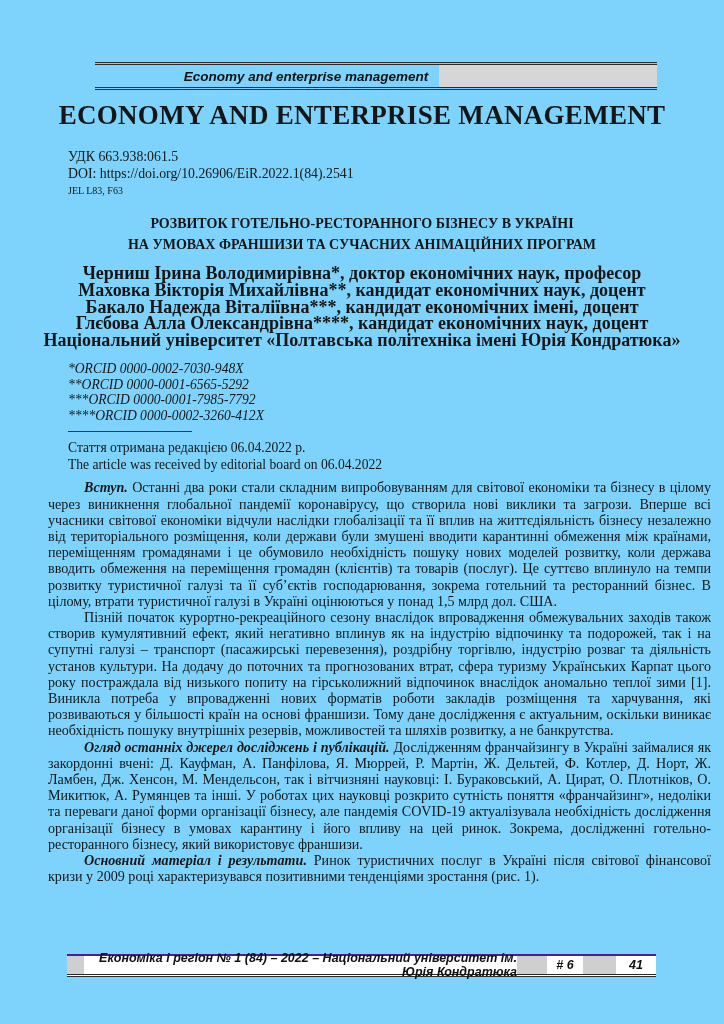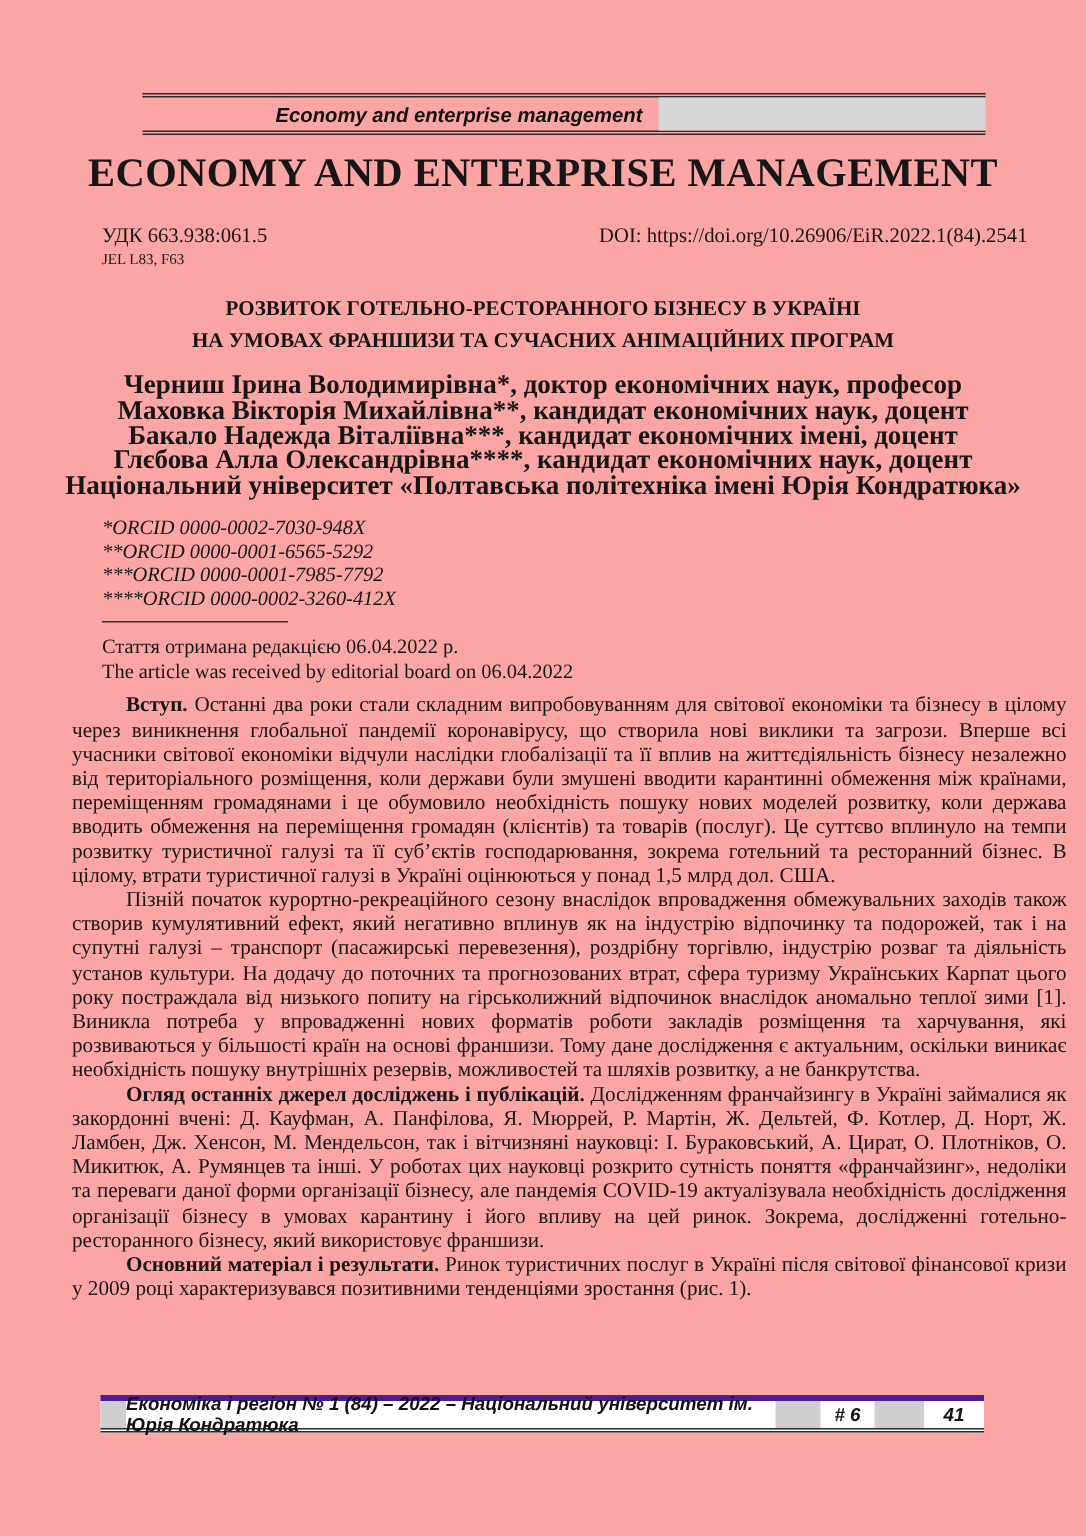--- a/index.html
+++ b/index.html
@@ -1,18 +1,18 @@
 <!DOCTYPE html>
 <html><head>
 <meta charset="utf-8">
 <style>
   html, body { margin:0; padding:0; background:#ffffff; }
   .page {
     position:relative; width:724px; height:1024px; margin:0 auto;
-    background:#fca5a5; color:#161616; overflow:hidden;
+    background:#7dd3fc; color:#161616; overflow:hidden;
     font-family:"Liberation Serif", serif;
   }
   
   .header-band {
     margin:62px 67px 0 95px; height:22px;
     border-top:3px double #2a2a2a; border-bottom:3px double #2a2a2a;
     display:flex; align-items:stretch;
   }
   .header-run {
     flex:1; display:flex; align-items:center; justify-content:center;
@@ -22,21 +22,21 @@
   }
   .header-gray { width:218px; background:#d6d6d6; }
   
   .section-title {
     margin-top:9px; text-align:center;
     font-size:27px; font-weight:bold; letter-spacing:0.3px; line-height:32px;
   }
   
   .meta-row {
     display:flex; justify-content:space-between;
-    margin:17px 39px 0 68px; font-size:13.8px; line-height:17px;
+    margin:17px 39px 0 68px; font-size:13.8px; line-height:17px;flex-direction:column;
   }
   .doi-link { color:#161616; text-decoration:none; }
   .jel-line { margin:0 39px 0 68px; font-size:10px; line-height:17px; }
   
   .article-title {
     margin-top:14px; text-align:center;
     font-weight:bold; font-size:14px; line-height:21px;
   }
   
   .authors {
@@ -52,29 +52,29 @@
   .copy-rule { margin:8px 0 4px 68px; width:124px; height:0; border-top:1px solid #333; }
   .copyrights { margin-left:68px; font-style:italic; font-size:12.9px; line-height:16px; }
   
   .received { margin:7px 0 0 68px; font-size:13.6px; line-height:17px; }
   
   .body-text {
     margin:6px 13px 0 48px; text-align:justify;
     font-size:14.1px; line-height:16.2px;
   }
   .body-text p { margin:0; text-indent:36px; }
-  .p-lead { font-weight:bold; }
+  .p-lead { font-weight:bold;font-style:italic; }
   
   .footer-band {
-    position:absolute; left:67px; top:930px; width:589px; height:18px;
+    position:absolute; left:67px; top:954px; width:589px; height:18px;
     background:#ffffff;
-    border-top:4px solid #4c1d95; border-bottom:3px double #2a2a2a;
+    border-top:2px solid #4c1d95; border-bottom:3px double #2a2a2a;
     display:flex; align-items:stretch;
     font-family:"Liberation Sans", sans-serif;
-    font-weight:bold; font-style:italic; font-size:12.5px; color:#111;
+    font-weight:bold; font-style:italic; font-size:12.5px; color:#111;text-align:right;
   }
   .f-gray { background:#cfcfcf; }
   .f-g1 { width:17px; }
   .f-g2 { width:30px; }
   .f-g3 { width:33px; }
   .f-title { flex:1; display:flex; align-items:center; justify-content:center; }
   .f-issue { width:36px; display:flex; align-items:center; justify-content:center; }
   .f-page  { width:40px; display:flex; align-items:center; justify-content:center; }
 </style>
 </head>

